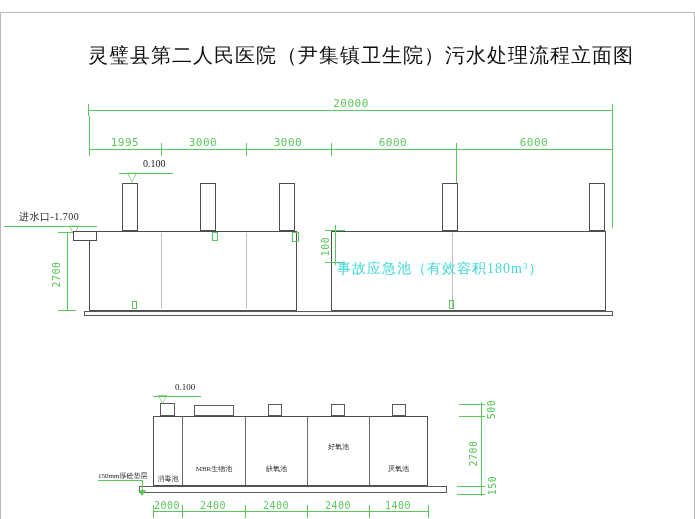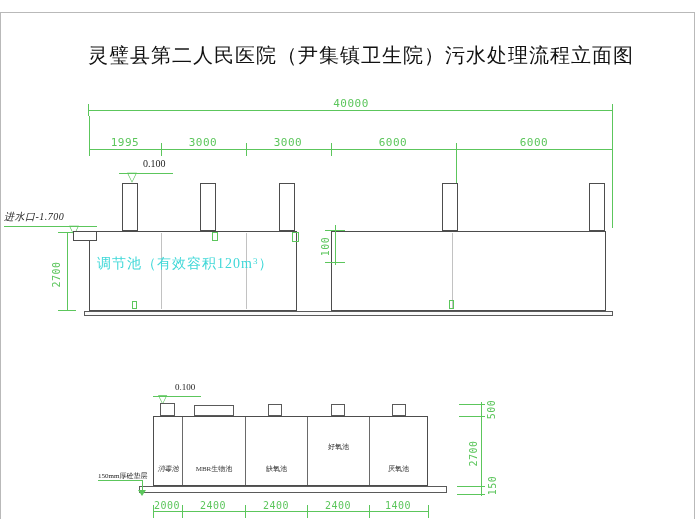--- a/index.html
+++ b/index.html
@@ -38,21 +38,21 @@
 </head>
 <body>
 
 <div id="canvas">
 
   <div class="title" style="left:80px;top:29px;width:560px;">灵璧县第二人民医院（尹集镇卫生院）污水处理流程立面图</div>
 
   <div class="gh" style="left:88px;top:97px;width:524px;"></div>
   <div class="gv" style="left:87px;top:91px;height:12px;"></div>
   <div class="gv" style="left:611px;top:91px;height:12px;"></div>
-  <div class="dimt" style="left:322px;top:85px;width:56px;">40000</div>
+  <div class="dimt" style="left:322px;top:85px;width:56px;">20000</div>
 
   <div class="gv" style="left:88px;top:103px;height:40px;"></div>
   <div class="gv" style="left:611px;top:103px;height:112px;"></div>
   <div class="gv" style="left:455px;top:131px;height:82px;"></div>
 
   <div class="gh" style="left:88px;top:136px;width:524px;"></div>
   <div class="gv" style="left:88px;top:130px;height:13px;"></div>
   <div class="gv" style="left:160px;top:130px;height:13px;"></div>
   <div class="gv" style="left:245px;top:130px;height:13px;"></div>
   <div class="gv" style="left:330px;top:130px;height:13px;"></div>
@@ -61,21 +61,21 @@
   <div class="dimt" style="left:102px;top:124px;width:44px;">1995</div>
   <div class="dimt" style="left:180px;top:124px;width:44px;">3000</div>
   <div class="dimt" style="left:265px;top:124px;width:44px;">3000</div>
   <div class="dimt" style="left:370px;top:124px;width:44px;">6000</div>
   <div class="dimt" style="left:511px;top:124px;width:44px;">6000</div>
 
   <div class="blk" style="left:142px;top:145px;font-size:10px;">0.100</div>
   <div class="gh" style="left:118px;top:160px;width:54px;"></div>
   <div class="tri" style="left:126px;top:157px;">▽</div>
 
-  <div class="blk" style="left:3px;top:197px;font-size:10px;letter-spacing:.5px;font-style:italic;">进水口-1.700</div>
+  <div class="blk" style="left:18px;top:197px;font-size:10px;letter-spacing:.5px;">进水口-1.700</div>
   <div class="gh" style="left:3px;top:213px;width:93px;"></div>
   <div class="tri" style="left:68px;top:210px;">▽</div>
 
   <div class="gv" style="left:66px;top:219px;height:79px;"></div>
   <div class="gh" style="left:57px;top:219px;width:18px;"></div>
   <div class="gh" style="left:57px;top:297px;width:18px;"></div>
   <div class="dimt small rot" style="left:35px;top:256px;width:40px;">2700</div>
 
   <div class="box" style="left:88px;top:218px;width:208px;height:80px;"></div>
   <div class="box" style="left:330px;top:218px;width:275px;height:80px;"></div>
@@ -95,41 +95,41 @@
   <div class="gsq" style="left:211px;top:219px;width:6px;height:9px;"></div>
   <div class="gsq" style="left:291px;top:219px;width:7px;height:10px;"></div>
   <div class="gsq" style="left:131px;top:288px;width:5px;height:8px;"></div>
   <div class="gsq" style="left:448px;top:287px;width:5px;height:9px;"></div>
 
   <div class="gv" style="left:334px;top:212px;height:40px;"></div>
   <div class="gh" style="left:324px;top:217px;width:20px;"></div>
   <div class="gh" style="left:324px;top:249px;width:20px;"></div>
   <div class="dimt small rot" style="left:309px;top:228px;width:30px;">100</div>
 
-  <div class="cyan" style="left:96px;top:243px;">
-    <span>调节池（有效容积120m</span><sup>3</sup><span>）</span>
+  <div class="cyan" style="left:336px;top:248px;">
+    <span>事故应急池（有效容积180m</span><sup>3</sup><span>）</span>
   </div>
 
   <div class="blk" style="left:174px;top:369px;font-size:9px;">0.100</div>
   <div class="gh" style="left:152px;top:383px;width:48px;"></div>
   <div class="tri" style="left:157px;top:380px;font-size:12px;">▽</div>
 
   <div class="boxthin" style="left:159px;top:390px;width:15px;height:13px;"></div>
   <div class="boxthin" style="left:193px;top:392px;width:40px;height:11px;"></div>
   <div class="boxthin" style="left:267px;top:391px;width:14px;height:12px;"></div>
   <div class="boxthin" style="left:330px;top:391px;width:14px;height:12px;"></div>
   <div class="boxthin" style="left:391px;top:391px;width:14px;height:12px;"></div>
 
   <div class="box" style="left:152px;top:403px;width:275px;height:70px;border-width:1.4px;"></div>
   <div class="walll" style="left:181px;top:404px;height:68px;"></div>
   <div class="walll" style="left:244px;top:404px;height:68px;"></div>
   <div class="walll" style="left:306px;top:404px;height:68px;"></div>
   <div class="walll" style="left:368px;top:404px;height:68px;"></div>
 
-  <div class="ctext" style="left:153px;top:453px;width:28px;font-style:italic;">消毒池</div>
+  <div class="ctext" style="left:153px;top:463px;width:28px;">消毒池</div>
   <div class="ctext" style="left:182px;top:453px;width:62px;">MBR生物池</div>
   <div class="ctext" style="left:245px;top:453px;width:61px;">缺氧池</div>
   <div class="ctext" style="left:307px;top:431px;width:61px;">好氧池</div>
   <div class="ctext" style="left:369px;top:453px;width:57px;">厌氧池</div>
 
   <div class="boxthin" style="left:138px;top:473px;width:308px;height:7px;"></div>
 
   <div class="blk" style="left:97px;top:458px;font-size:7px;">150mm厚砼垫层</div>
   <div class="gh" style="left:97px;top:467px;width:45px;"></div>
   <div class="gv" style="left:141px;top:467px;height:11px;"></div>

